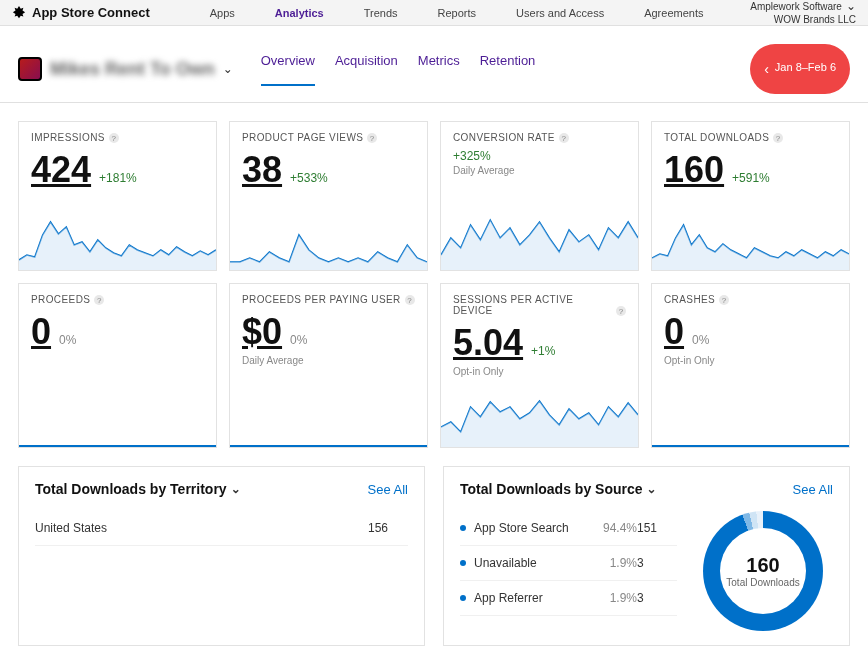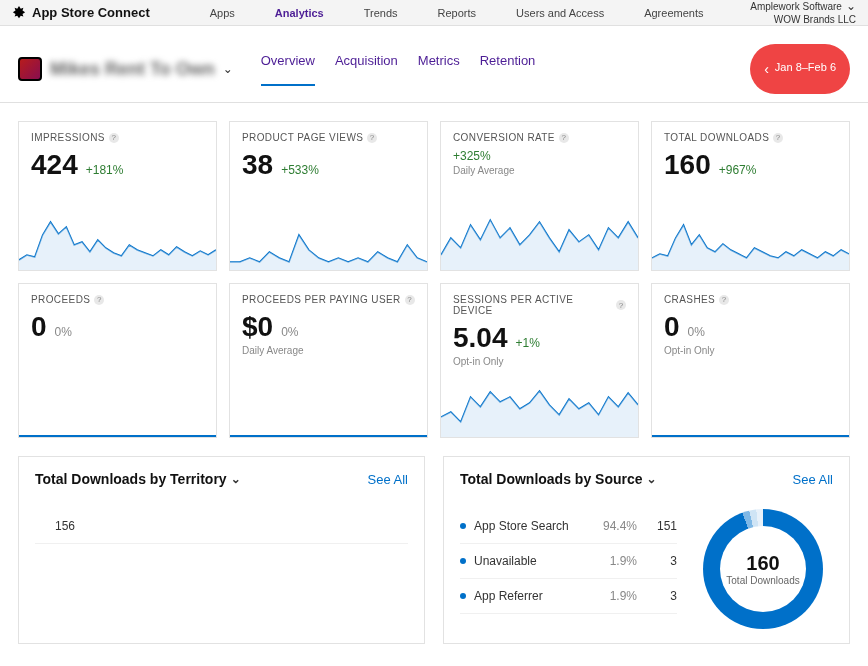--- a/index.html
+++ b/index.html
@@ -16,38 +16,38 @@
   .app-sel { display: flex; align-items: center; gap: 8px; }
   .app-icon { width: 24px; height: 24px; border-radius: 4px; background: linear-gradient(135deg,#b71c1c,#880e4f); border:2px solid #000; position:relative; }
   .app-name { font-weight: 600; font-size: 18px; color: #666; filter: blur(3px); }
   .tabs { display: flex; gap: 20px; margin-left: 28px; font-size: 13px; }
   .tabs .tab { color: #4c1d95; cursor: pointer; padding-bottom: 16px; border-bottom: 2px solid transparent; }
   .tabs .tab.active { border-bottom: 2px solid #0070c9; font-weight: 500; }
   .date-pill { margin-left: auto; background: #ef4444; color: #fff; font-size: 11px; padding: 17px 14px; border-radius: 999px; display: flex; align-items: flex-start; gap: 6px; cursor: pointer; }
   .date-pill::before { content: "‹"; font-size: 14px; }
   .metrics { display: grid; grid-template-columns: repeat(4, 1fr); gap: 12px; padding: 18px; }
   .card { border: 1px solid #e2e2e2; padding: 10px 12px 0 12px; min-height: 150px; display:flex; flex-direction:column; }
-  .card-title { font-size: 10px; letter-spacing: .4px; color: #555; text-transform: uppercase; display: flex; align-items: center; gap: 4px; }
+  .card-title { font-size: 10px; letter-spacing: .4px; color: #555; text-transform: uppercase; display: flex; align-items: flex-end; gap: 4px; }
   .helpdot { width: 10px; height: 10px; border-radius: 50%; background: #e8e8e8; color:#888; font-size:8px; display:inline-flex; align-items:center; justify-content:center; }
   .metric-row { display:flex; align-items:baseline; gap:8px; margin-top:6px; }
-  .metric-val { font-size: 28px; font-weight: 700; }
+  .metric-val { font-size: 36px; font-weight: 700; text-decoration: underline; }
   .metric-delta { font-size: 12px; color: #2e7d32; }
   .metric-sub { font-size: 10px; color: #888; margin-top:2px; }
   .spark { flex:1; display:flex; align-items:flex-end; margin: 0 -12px; }
   .spark svg { width:100%; height:70px; display:block; }
   .flatline { border-bottom: 2px solid #0070c9; height: 1px; width: calc(100% + 24px); margin: auto -12px 0 -12px; }
   .lower { display: grid; grid-template-columns: 1fr 1fr; gap: 18px; padding: 0 18px 18px 18px; }
   .panel { border: 1px solid #e2e2e2; padding: 14px 16px; }
-  .panel-head { display: flex; align-items: center; margin-bottom: 22px; }
+  .panel-head { display: flex; align-items: center; margin-bottom: 14px; }
   .panel-title { font-weight: 600; font-size: 14px; display:flex; align-items:center; gap:4px; cursor:pointer; }
   .see-all { margin-left: auto; color: #0070c9; font-size: 13px; cursor: pointer; }
   .trow { display: flex; align-items: center; font-size: 12px; color: #333; padding: 10px 0; border-bottom: 1px solid #f0f0f0; }
   .trow .label { flex: 1; display:flex; align-items:center; gap:8px; }
   .trow .pct { width: 60px; text-align: right; color: #888; }
-  .trow .num { width: 40px; text-align: right; }
+  .trow .num { width: 40px; }
   .dot { width: 6px; height: 6px; border-radius: 50%; background: #0070c9; display:inline-block; }
   .source-body { display:flex; gap:16px; }
   .source-list { flex:1; }
   .donut-wrap { width: 140px; display:flex; flex-direction:column; align-items:center; justify-content:center; position:relative; }
   .donut { width: 120px; height: 120px; border-radius: 50%; background: conic-gradient(#0070c9 0 94.4%, #7fb8e6 94.4% 96.3%, #cfe4f5 96.3% 98.2%, #e8f1fa 98.2% 100%); display:flex; align-items:center; justify-content:center; }
   .donut-inner { width: 86px; height: 86px; border-radius: 50%; background: #fff; display:flex; flex-direction:column; align-items:center; justify-content:center; }
   .donut-num { font-size: 20px; font-weight: 700; }
   .donut-label { font-size: 10px; color: #666; }
   .chev { font-size: 12px; color:#333; }
 </style>
@@ -148,21 +148,21 @@
       </div>
   </div>
 
   <div class="card">
     <div class="card-title">
         <span>TOTAL DOWNLOADS</span>
         <span class="helpdot">?</span>
       </div>
     <div class="metric-row">
         <span class="metric-val">160</span>
-        <span class="metric-delta">+967%</span>
+        <span class="metric-delta">+591%</span>
       </div>
     <div class="spark">
         <svg viewBox="0 0 200 70" preserveAspectRatio="none">
           <path fill="none" stroke="#0070c9" stroke-width="1.5" d="M0,58 L8,54 L16,56 L24,38 L32,25 L40,45 L48,35 L56,48 L64,52 L72,44 L80,50 L88,54 L96,58 L104,48 L112,52 L120,56 L128,58 L136,52 L144,56 L152,50 L160,54 L168,58 L176,52 L184,56 L192,50 L200,54"></path>
           <path fill="#cfe4f5" opacity=".5" d="M0,58 L8,54 L16,56 L24,38 L32,25 L40,45 L48,35 L56,48 L64,52 L72,44 L80,50 L88,54 L96,58 L104,48 L112,52 L120,56 L128,58 L136,52 L144,56 L152,50 L160,54 L168,58 L176,52 L184,56 L192,50 L200,54 L200,70 L0,70 Z"></path>
         </svg>
       </div>
   </div>
 
   <div class="card">
@@ -225,20 +225,21 @@
 <div class="lower">
   <div class="panel">
     <div class="panel-head">
       <div class="panel-title">
           <span>Total Downloads by Territory</span>
           <span class="chev">⌄</span>
         </div>
       <span class="see-all">See All</span>
     </div>
     <div class="trow">
+      <span class="label">United States</span>
       <span class="num">156</span>
     </div>
   </div>
 
   <div class="panel">
     <div class="panel-head">
       <div class="panel-title">
           <span>Total Downloads by Source</span>
           <span class="chev">⌄</span>
         </div>

